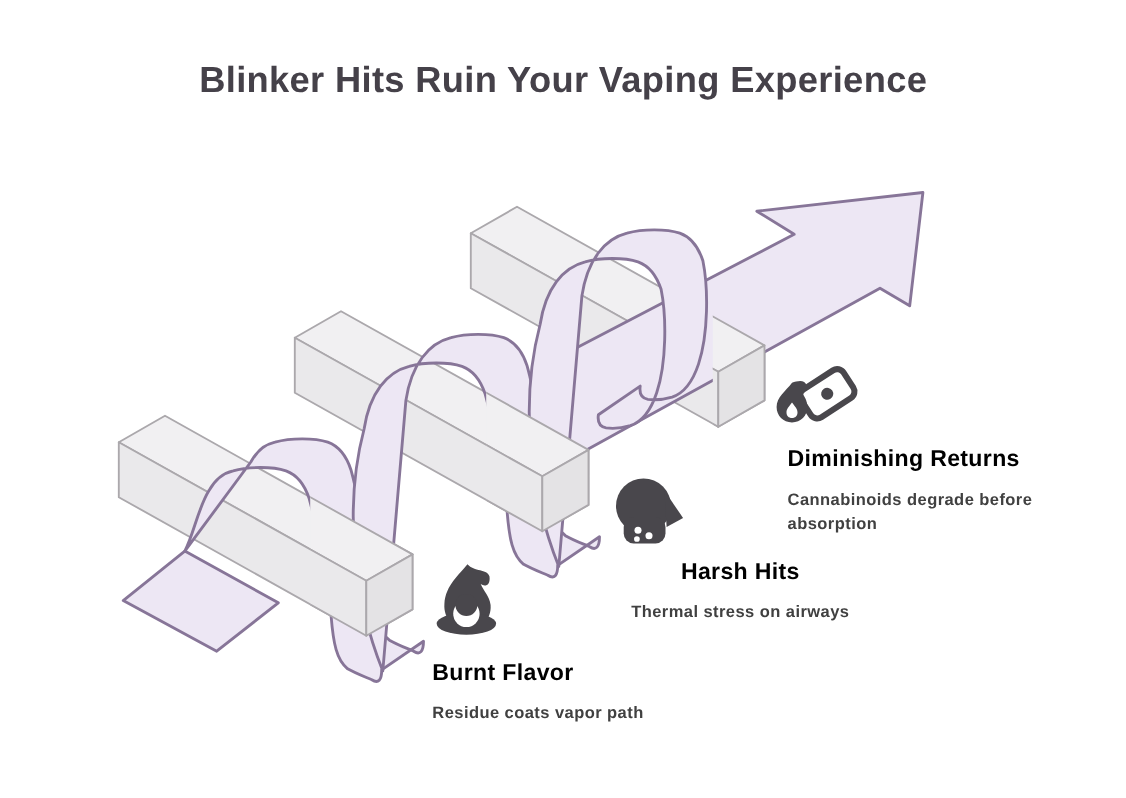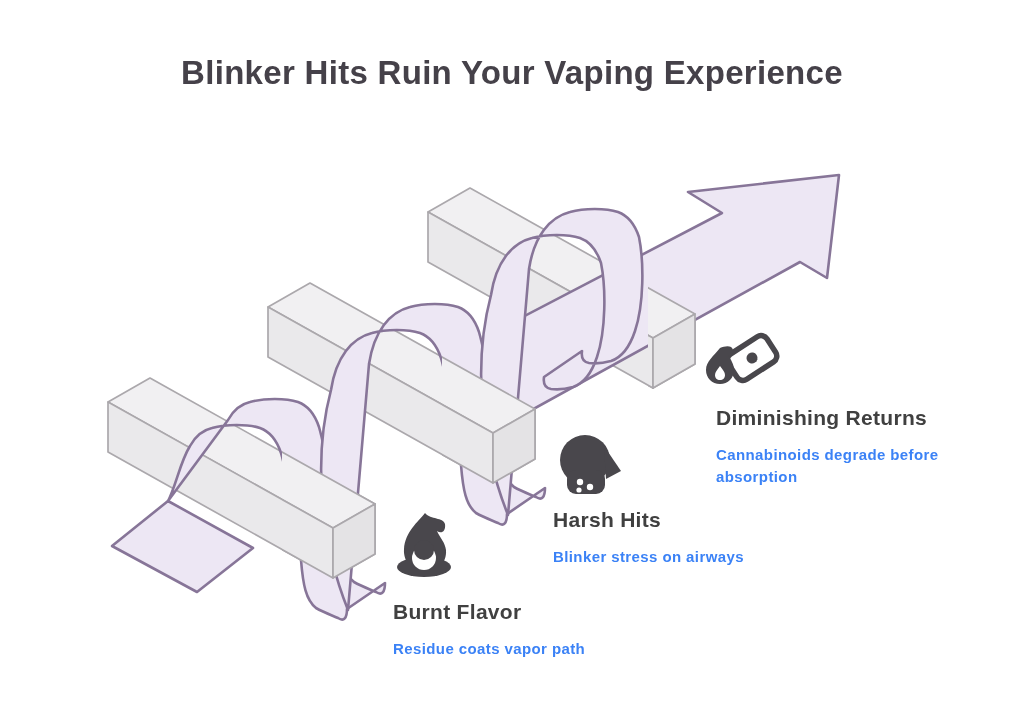--- a/index.html
+++ b/index.html
@@ -2,25 +2,25 @@
 <html><head>
 <meta charset="utf-8">
 <style>
   html,body{margin:0;padding:0;background:#ffffff;}
   #stage{position:relative;width:1024px;height:725px;background:#ffffff;overflow:hidden;
          font-family:"Liberation Sans", sans-serif;}
   #art{position:absolute;left:0;top:0;}
   .title{position:absolute;left:0;top:54px;width:1024px;text-align:center;
          font-size:33px;font-weight:700;letter-spacing:0.3px;color:#454149;}
   .callout{position:absolute;}
-  .callout .label{font-size:21px;font-weight:700;letter-spacing:0.3px;color:#404040;}
-  .callout .desc{font-size:15px;font-weight:700;letter-spacing:0.4px;color:#3b82f6;
+  .callout .label{font-size:21px;font-weight:700;letter-spacing:0.3px;color:#000000;}
+  .callout .desc{font-size:15px;font-weight:700;letter-spacing:0.4px;color:#404040;
                  margin-top:14px;line-height:22px;}
   #callout-burnt{left:393px;top:600px;width:240px;}
-  #callout-harsh{left:553px;top:508px;width:240px;}
+  #callout-harsh{left:553px;top:508px;width:240px;text-align:center;}
   #callout-diminishing{left:716px;top:406px;width:250px;}
 </style>
 </head>
 <body>
 
 <div id="stage">
 
   <svg id="art" width="1024" height="725" viewBox="0 0 1024 725">
     <defs>
       <clipPath id="cut0">
@@ -106,21 +106,21 @@
 
   <div class="title">Blinker Hits Ruin Your Vaping Experience</div>
 
   <div class="callout" id="callout-burnt">
     <div class="label">Burnt Flavor</div>
     <div class="desc">Residue coats vapor path</div>
   </div>
 
   <div class="callout" id="callout-harsh">
     <div class="label">Harsh Hits</div>
-    <div class="desc">Blinker stress on airways</div>
+    <div class="desc">Thermal stress on airways</div>
   </div>
 
   <div class="callout" id="callout-diminishing">
     <div class="label">Diminishing Returns</div>
     <div class="desc">Cannabinoids degrade before absorption</div>
   </div>
 
 </div>
 
 </body></html>

